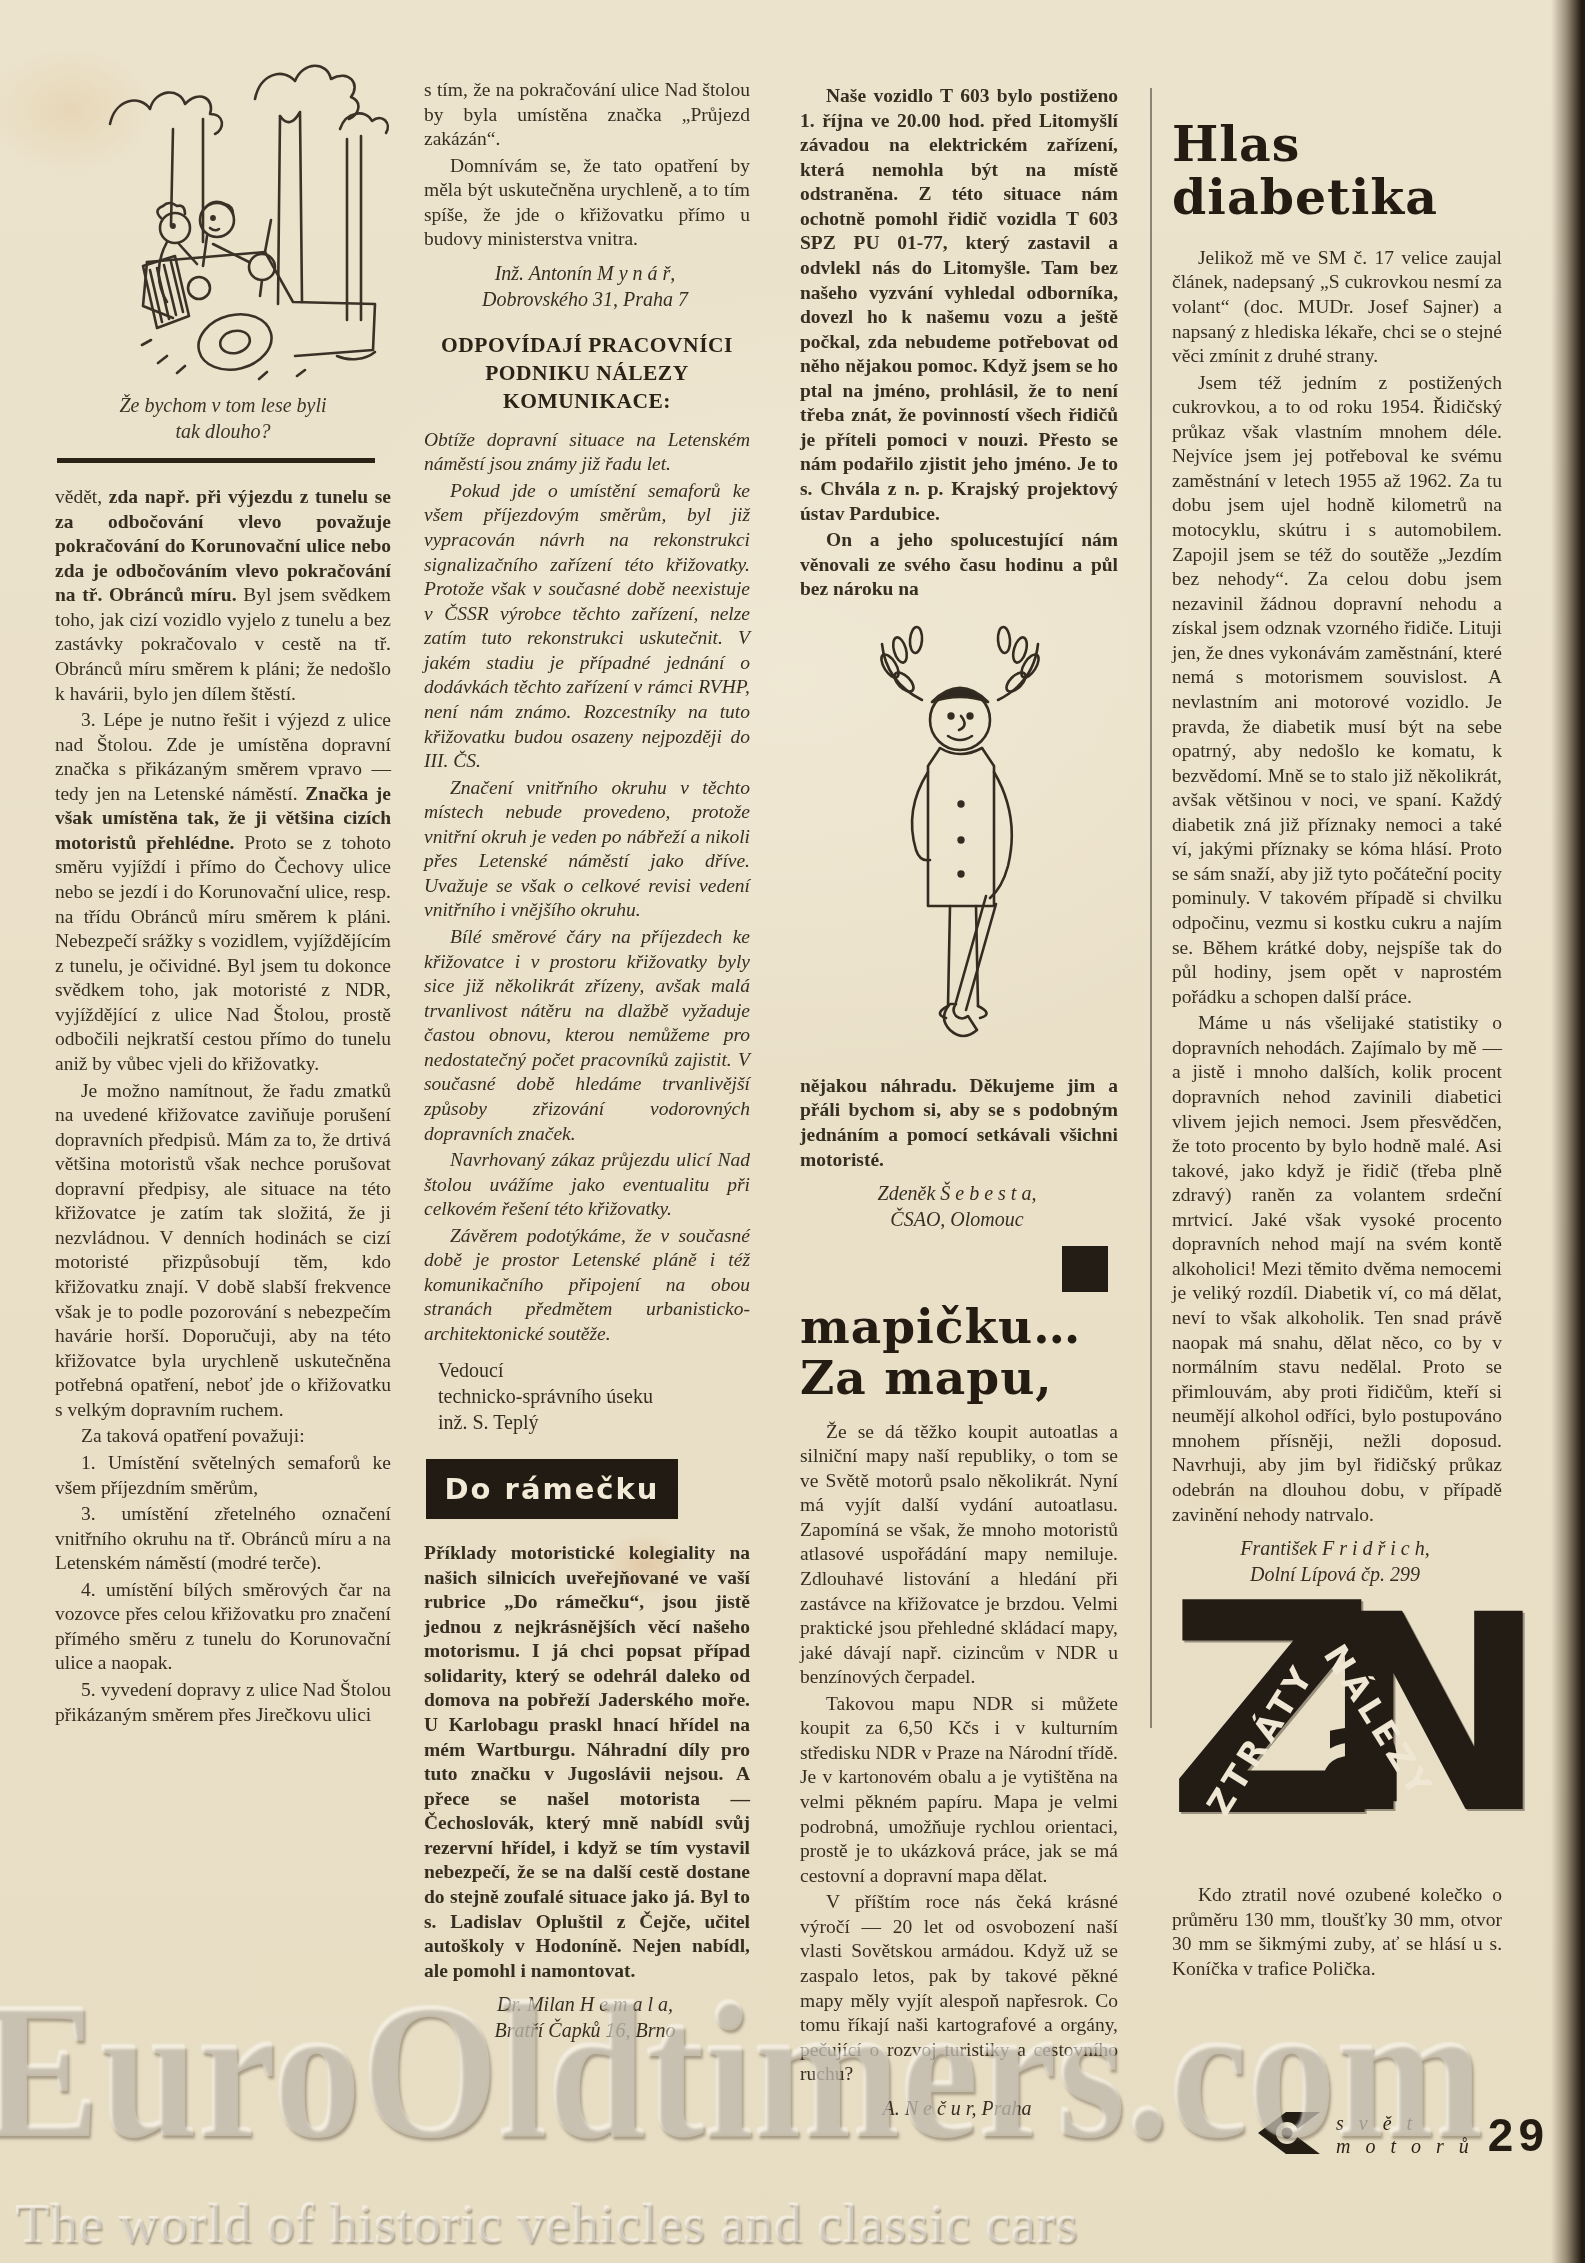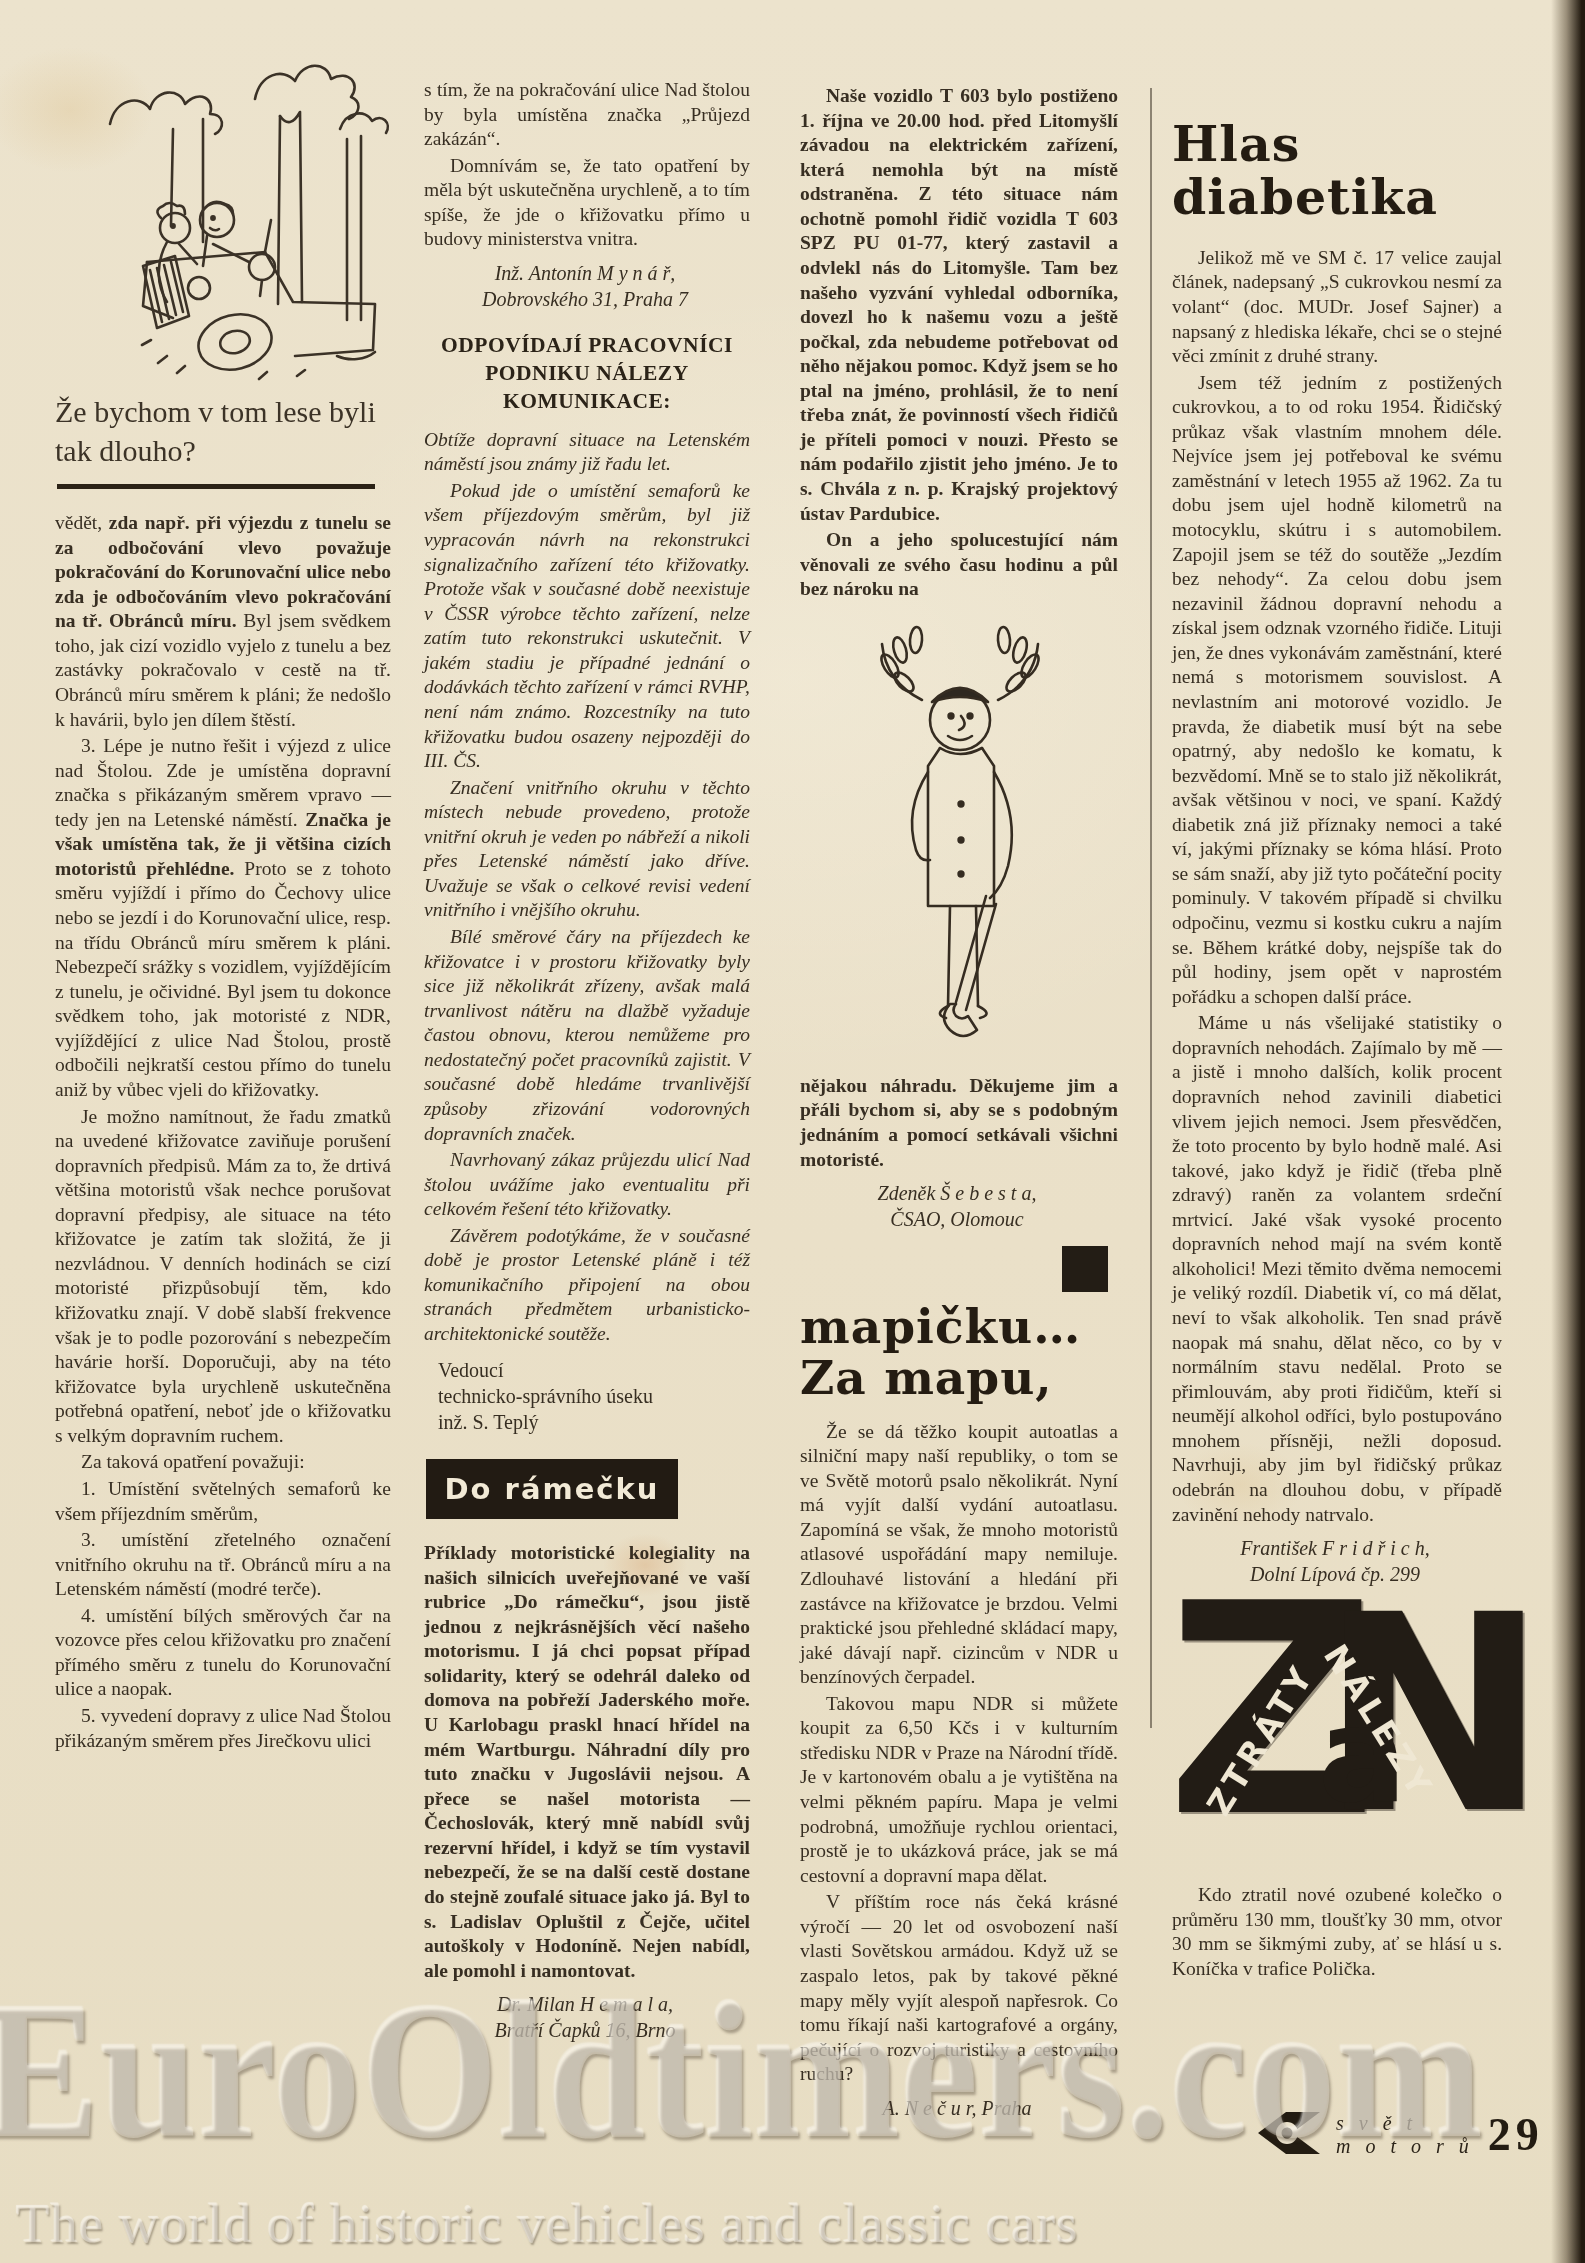--- a/index.html
+++ b/index.html
@@ -21,21 +21,21 @@
   #col3{left:800px;width:318px;top:84px;}
   #col4{left:1172px;width:330px;top:70px;margin-top:44px;}
   p{margin:0 0 2px 0;text-indent:26px;}
   .noindent{text-indent:0;}
   .bold{font-weight:bold;}
   .italic{font-style:italic;}
   .sig{font-style:italic;text-align:center;margin:8px 4px 10px 0;font-size:20px;line-height:1.3;}
   .credit{font-style:normal;text-align:left;margin:10px 0 6px 14px;font-size:20px;line-height:1.3;}
   .section-header{font-weight:bold;text-align:center;font-size:21.5px;line-height:1.3;letter-spacing:.5px;margin:20px 0 12px 0;color:#2b2318;}
   .cartoon{margin:4px 0 0 0;}
-  .caption{font-size:30px;line-height:1.3;margin:8px 0 14px 0;color:#3c3327;}
+  .caption{font-style:italic;text-align:center;font-size:20px;line-height:1.3;margin:8px 0 14px 0;color:#3c3327;}
   .rule{height:5px;background:#2b2216;width:318px;margin:6px 0 22px 2px;}
   .do-box{background:#221b13;color:#f2ead6;font-family:"DejaVu Sans","Liberation Sans",sans-serif;
     font-weight:800;font-size:29px;letter-spacing:2px;text-align:center;
     width:236px;padding:12px 8px;margin:24px 24px 22px 2px;}
   .headline-lg{font-family:"DejaVu Serif","Liberation Serif",serif;font-weight:bold;color:#241c12;
     font-size:47px;line-height:1.08;text-align:left;text-indent:0;margin:10px 0 16px 0;letter-spacing:1px;}
   .headline-hlas{font-size:49px;margin:4px 0 22px 0;}
   .black-square{width:46px;height:46px;background:#231d15;margin:14px 10px 6px auto;}
   .zn{position:relative;width:312px;height:234px;margin:36px 0 26px 6px;font-family:"DejaVu Sans","Liberation Sans",sans-serif;}
   .zn .big{position:absolute;font-weight:bold;color:#221c15;line-height:1;text-shadow:2px 2px 0 rgba(34,28,21,.4);}
@@ -43,21 +43,21 @@
   .zn-n{left:142px;top:-44px;font-size:272px;}
   .zn-a{position:absolute;left:140px;top:66px;font-size:132px;font-weight:bold;color:#221c15;line-height:1;}
   .zn-word{position:absolute;color:#efe7d3;font-weight:bold;font-size:33px;letter-spacing:5px;white-space:nowrap;z-index:3;}
   .zn-ztraty{left:20px;top:178px;transform:rotate(-58deg);transform-origin:0 0;}
   .zn-nalezy{left:172px;top:14px;transform:rotate(58deg);transform-origin:0 0;}
   .vrule{position:absolute;left:1150px;top:88px;width:2px;height:1640px;background:rgba(62,52,40,.55);}
   .scan-edge{position:absolute;right:0;top:0;width:34px;height:2263px;
     background:linear-gradient(to right, rgba(90,74,52,0), rgba(74,60,40,.5) 45%, #221a10 90%);}
   .footer{position:absolute;left:1256px;top:2108px;display:flex;align-items:center;gap:14px;}
   .footer .mag{font-style:italic;font-size:20px;letter-spacing:5px;line-height:1.15;color:#2b2318;}
-  .footer .pagenum{font-size:46px;font-weight:bold;letter-spacing:5px;color:#231c12;font-family:Liberation Serif, serif;}
+  .footer .pagenum{font-size:46px;font-weight:bold;letter-spacing:5px;color:#231c12;font-family:Liberation Sans, sans-serif;}
   .wm-brand{position:absolute;left:-18px;top:1972px;width:1680px;z-index:5;pointer-events:none;
     font-family:"Liberation Serif",serif;font-weight:bold;font-size:196px;line-height:1;white-space:nowrap;
     transform:scaleX(.9);transform-origin:left center;
     color:rgba(248,243,230,.34);
     text-shadow:2px 3px 3px rgba(72,60,44,.40), -1px -2px 2px rgba(255,255,255,.45);}
   .wm-tagline{position:absolute;left:16px;top:2192px;z-index:5;pointer-events:none;
     font-family:"Liberation Serif",serif;font-size:55px;letter-spacing:1px;white-space:nowrap;
     color:rgba(248,243,230,.46);
     text-shadow:1px 2px 2px rgba(72,60,44,.42), -1px -1px 1px rgba(255,255,255,.5);}
   svg.sketch{display:block;}

